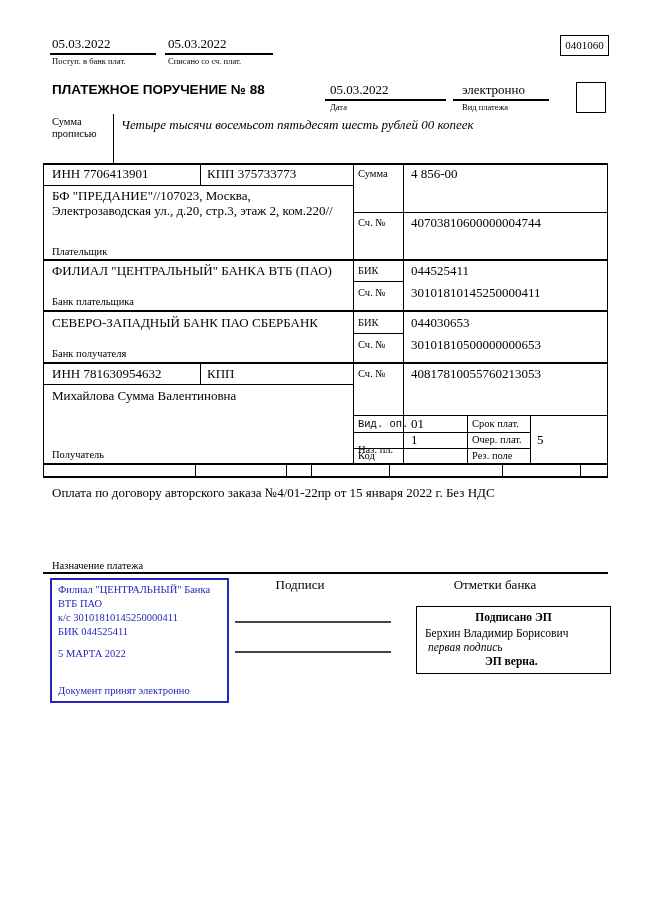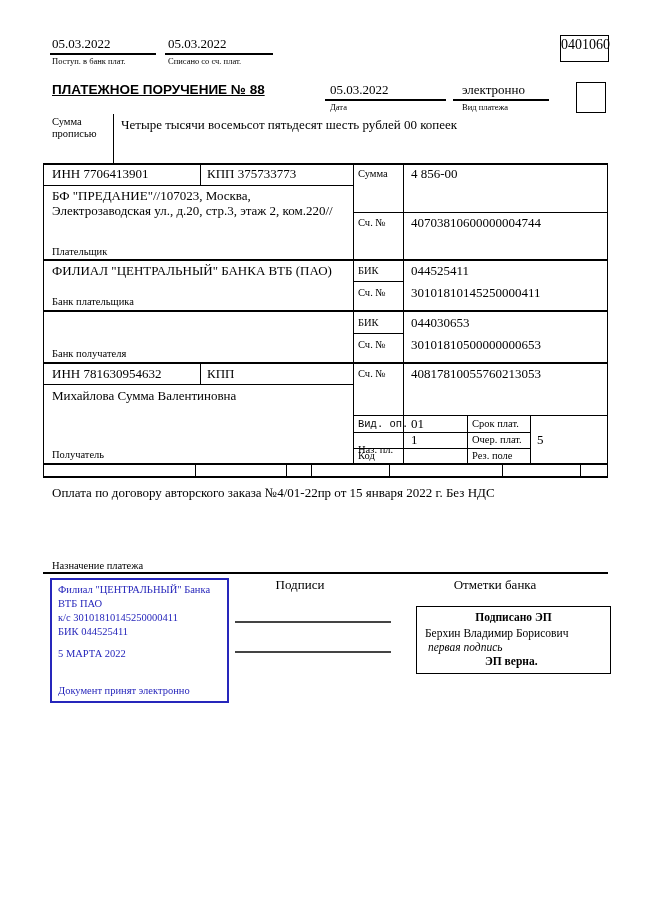--- a/index.html
+++ b/index.html
@@ -8,21 +8,21 @@
     font-family:"Liberation Serif", serif; color:#000; overflow:hidden;
     margin:0 auto;
   }
   .t  { position:absolute; font-size:13px; line-height:1.16; white-space:nowrap; color:#000; }
   .sm { font-size:10.5px; }
   .xs { font-size:8.5px; }
   .wrap { white-space:normal; }
   .b  { font-weight:bold; }
   .i  { font-style:italic; }
   .ctr{ text-align:center; }
-  .title { font-family:"Liberation Sans", sans-serif; font-weight:bold; font-size:13.5px; white-space:nowrap; position:absolute;text-decoration:underline; }
+  .title { font-family:"Liberation Sans", sans-serif; font-weight:bold; font-size:13.5px; white-space:nowrap; position:absolute; }
   .hl { position:absolute; height:1px; background:#000; }
   .hl2{ position:absolute; height:2px; background:#000; }
   .vl { position:absolute; width:1px; background:#000; }
   .box { position:absolute; border:1.5px solid #000; box-sizing:border-box; background:#fff; }
   .stamp {
     position:absolute; left:50px; top:578px; width:179px; height:125px;
     border:2px solid #2626bb; box-sizing:border-box; color:#2626bb;
     font-size:10.5px; line-height:1.3;
   }
   .stamp .sline { position:absolute; left:6px; white-space:nowrap; }
@@ -37,37 +37,37 @@
 <div id="page">
 
   <div class="t" style="left:52px; top:36px;">05.03.2022</div>
   <div class="hl" style="left:50px; top:53px; width:106px; height:1.5px;"></div>
   <div class="t xs" style="left:52px; top:57px;">Поступ. в банк плат.</div>
 
   <div class="t" style="left:168px; top:36px;">05.03.2022</div>
   <div class="hl" style="left:165px; top:53px; width:108px; height:1.5px;"></div>
   <div class="t xs" style="left:168px; top:57px;">Списано со сч. плат.</div>
 
-  <div class="box ctr" style="left:560px; top:35px; width:49px; height:27px; font-size:14px; line-height:18px;">0401060</div>
+  <div class="box ctr" style="left:560px; top:35px; width:49px; height:21px; font-size:11px; line-height:18px;">0401060</div>
 
   <div class="title" style="left:52px; top:82px;">ПЛАТЕЖНОЕ ПОРУЧЕНИЕ № 88</div>
 
   <div class="t" style="left:330px; top:82px;">05.03.2022</div>
   <div class="hl" style="left:325px; top:99px; width:121px; height:1.5px;"></div>
   <div class="t xs" style="left:330px; top:103px;text-align:center;">Дата</div>
 
   <div class="t" style="left:462px; top:82px;">электронно</div>
   <div class="hl" style="left:453px; top:99px; width:96px; height:1.5px;"></div>
   <div class="t xs" style="left:462px; top:103px;">Вид платежа</div>
 
   <div class="box" style="left:576px; top:82px; width:30px; height:31px;"></div>
 
   <div class="t sm wrap" style="left:52px; top:116px; width:58px;">Сумма прописью</div>
   <div class="vl" style="left:113px; top:114px; height:49px;"></div>
-  <div class="t wrap" style="left:121px; top:117px; width:480px;">Четыре тысячи восемьсот пятьдесят шесть рублей 00 копеек</div>
+  <div class="t wrap" style="left:121px; top:117px; width:480px;font-style:italic;">Четыре тысячи восемьсот пятьдесят шесть рублей 00 копеек</div>
 
   <div class="hl2" style="left:43px; top:163px; width:565px;"></div>
   <div class="hl" style="left:43px; top:185px; width:310px;"></div>
   <div class="hl" style="left:353px; top:212px; width:255px;"></div>
   <div class="hl2" style="left:43px; top:259px; width:565px;"></div>
   <div class="hl" style="left:353px; top:281px; width:51px;"></div>
   <div class="hl2" style="left:43px; top:310px; width:565px;"></div>
   <div class="hl" style="left:353px; top:333px; width:51px;"></div>
   <div class="hl2" style="left:43px; top:362px; width:565px;"></div>
   <div class="hl" style="left:43px; top:384px; width:310px;"></div>
@@ -102,20 +102,21 @@
   <div class="t" style="left:411px; top:215px;">40703810600000004744</div>
   <div class="t sm" style="left:52px; top:246px;">Плательщик</div>
 
   <div class="t" style="left:52px; top:263px;">ФИЛИАЛ "ЦЕНТРАЛЬНЫЙ" БАНКА ВТБ (ПАО)</div>
   <div class="t sm" style="left:358px; top:265px;">БИК</div>
   <div class="t" style="left:411px; top:263px;">044525411</div>
   <div class="t sm" style="left:358px; top:287px;">Сч. №</div>
   <div class="t" style="left:411px; top:285px;">30101810145250000411</div>
   <div class="t sm" style="left:52px; top:296px;">Банк плательщика</div>
 
+  <div class="t" style="left:52px; top:315px;">СЕВЕРО-ЗАПАДНЫЙ БАНК ПАО СБЕРБАНК</div>
   <div class="t sm" style="left:358px; top:317px;">БИК</div>
   <div class="t" style="left:411px; top:315px;">044030653</div>
   <div class="t sm" style="left:358px; top:339px;">Сч. №</div>
   <div class="t" style="left:411px; top:337px;text-align:center;">30101810500000000653</div>
   <div class="t sm" style="left:52px; top:348px;">Банк получателя</div>
 
   <div class="t" style="left:52px; top:366px;">ИНН 781630954632</div>
   <div class="t" style="left:207px; top:366px;">КПП</div>
   <div class="t sm" style="left:358px; top:368px;">Сч. №</div>
   <div class="t" style="left:411px; top:366px;">40817810055760213053</div>

